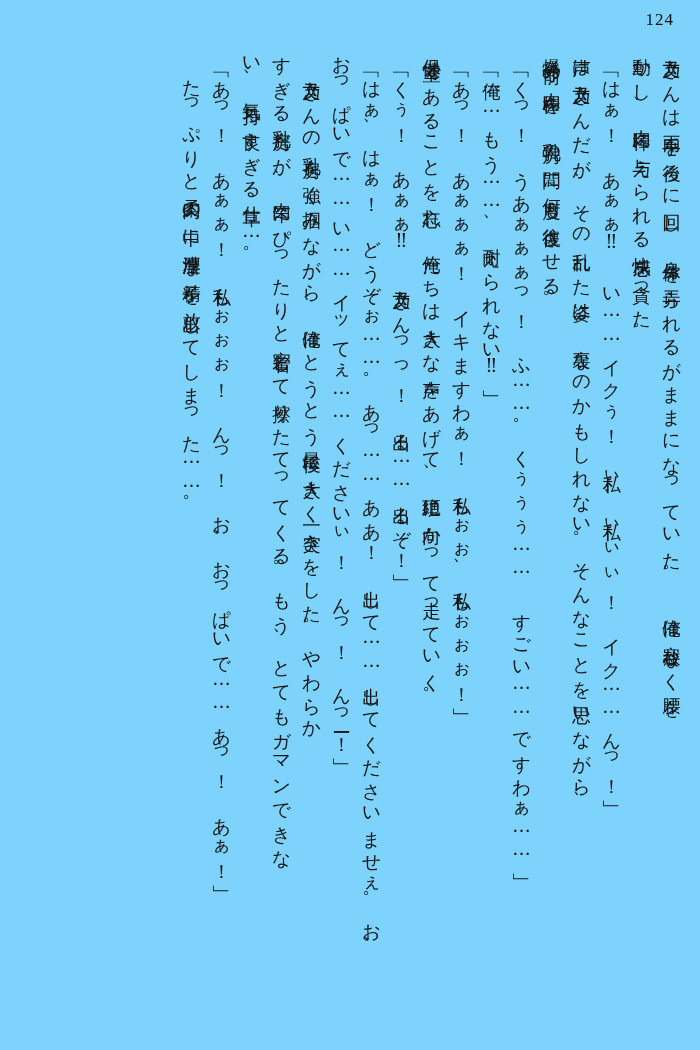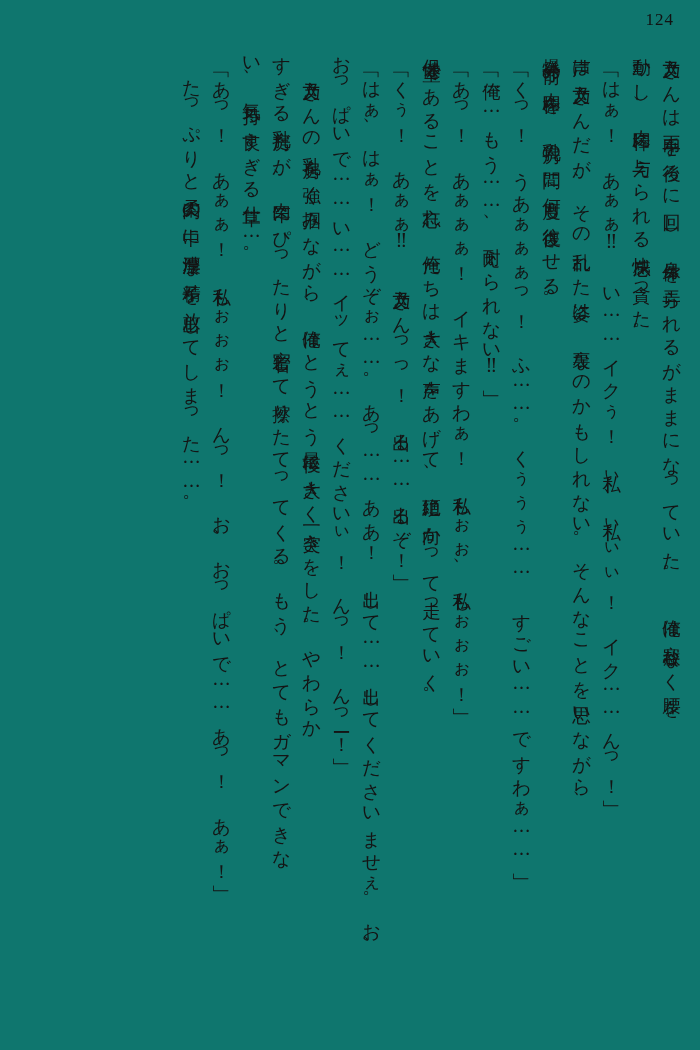--- a/index.html
+++ b/index.html
@@ -13,21 +13,21 @@
     position: relative;
     font-family: "Liberation Serif", "DejaVu Serif", serif;
     color: #111111;
     overflow: hidden;
   }
   #page {
     position: absolute;
     inset: 0;
     width: 700px;
     height: 1050px;
-    background: #0f766e;
+    background: #7dd3fc;
   }
   #page-number {
     position: absolute;
     top: 10px;
     right: 26px;
     font-size: 17px;
     letter-spacing: 1px;
     font-family: "Liberation Serif", "DejaVu Serif", serif;
     color: #111111;
   }

